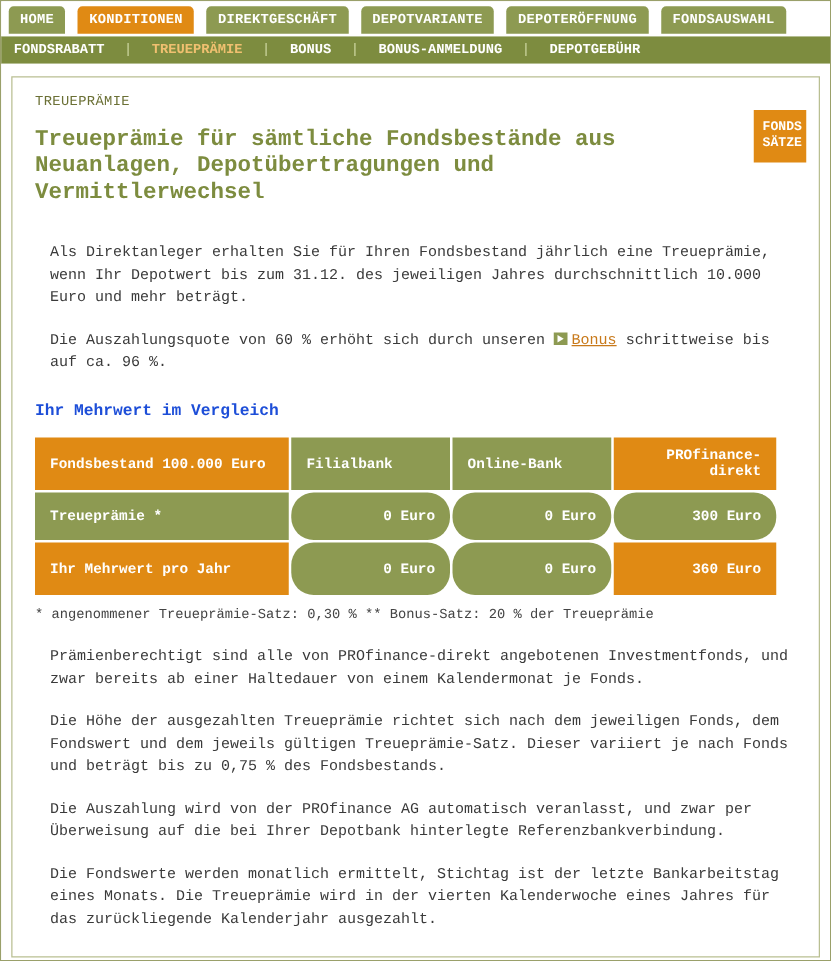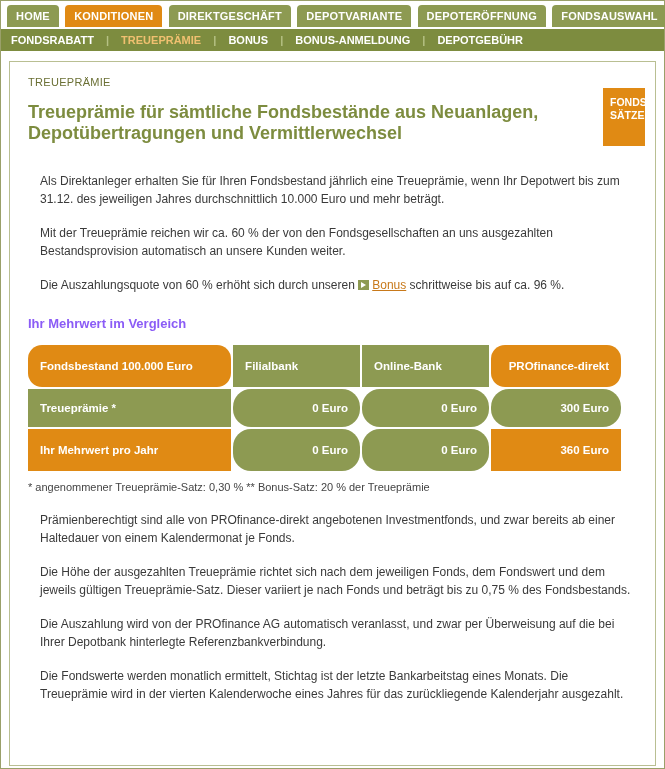--- a/index.html
+++ b/index.html
@@ -12,20 +12,21 @@
     font-family: "Liberation Sans", sans-serif;
     font-size: 12px;
     color: #333333;
     overflow: hidden;
   }
   .page {
     position: relative;
     width: 665px; height: 769px;
     border: 1px solid #9aa06a;
     background: #ffffff;
+    font-family: Liberation Mono, monospace;
   }
 
   
   .topnav {
     position: relative;
     height: 28px;
     background: #ffffff;
     padding: 4px 0 0 6px;
     white-space: nowrap;
   }
@@ -106,21 +107,21 @@
     margin: 0 0 16px 12px;
     font-size: 12px;
     line-height: 18px;
     color: #3a3a3a;
     max-width: 600px;
   }
 
   h2.sub {
     margin: 22px 0 12px 0;
     font-size: 13px;
-    color: #8b5cf6;
+    color: #1d4ed8;
     font-weight: bold;
   }
 
   .inline-link {
     color: #c8791a;
     text-decoration: underline;
     cursor: pointer;
   }
   .arrow-box {
     display: inline-block;
@@ -143,42 +144,42 @@
   .fonds-btn {
     position: absolute;
     right: 10px;
     top: 26px;
     width: 42px;
     background: #e08a14;
     color: #ffffff;
     font-size: 10.5px;
     font-weight: bold;
     line-height: 13px;
-    padding: 8px 6px 24px 7px;
+    padding: 8px 6px 8px 7px;
     cursor: pointer;
   }
 
   
   table.mehrwert {
     border-collapse: separate;
     border-spacing: 2px;
     width: 597px;
     margin: 0 0 6px -2px;
     table-layout: fixed;
   }
   table.mehrwert td {
     height: 38px;
     padding: 0 12px;
     font-size: 11.5px;
     font-weight: bold;
     color: #ffffff;
     vertical-align: middle;
     background: #8d9a52;
   }
-  table.mehrwert td.head-orange { background: #e08a14; border-radius: 14px; }
+  table.mehrwert td.head-orange { background: #e08a14; }
   table.mehrwert td.head-green  { background: #8d9a52; text-align: left; }
   table.mehrwert td.label       { background: #8d9a52; text-align: left; }
   table.mehrwert td.num         { background: #8d9a52; text-align: right; border-radius: 18px; }
   table.mehrwert td.orange      { background: #e08a14; text-align: right; }
   table.mehrwert td.orange-label{ background: #e08a14; text-align: left; }
   table.mehrwert tr.r0 td { height: 42px; }
   table.mehrwert tr.r3 td { height: 42px; }
 
   .footnote {
     font-size: 11px;
@@ -218,21 +219,20 @@
       <div class="fonds-btn">
         <div>FONDS</div>
         <div>SÄTZE</div>
       </div>
 
       <div class="crumb">TREUEPRÄMIE</div>
 
       <h1 class="title">Treueprämie für sämtliche Fondsbestände aus Neuanlagen, Depotübertragungen und Vermittlerwechsel</h1>
 
       <p class="body">Als Direktanleger erhalten Sie für Ihren Fondsbestand jährlich eine Treueprämie, wenn Ihr Depotwert bis zum 31.12. des jeweiligen Jahres durchschnittlich 10.000 Euro und mehr beträgt.</p>
-      <p class="body">Mit der Treueprämie reichen wir ca. 60 % der von den Fondsgesellschaften an uns ausgezahlten Bestandsprovision automatisch an unsere Kunden weiter.</p>
 
       <p class="body">
         <span>Die Auszahlungsquote von 60 % erhöht sich durch unseren</span>
         <span class="arrow-box"></span><span class="inline-link">Bonus</span>
         <span>schrittweise bis auf ca. 96 %.</span>
       </p>
 
       <h2 class="sub">Ihr Mehrwert im Vergleich</h2>
 
       <table class="mehrwert">

